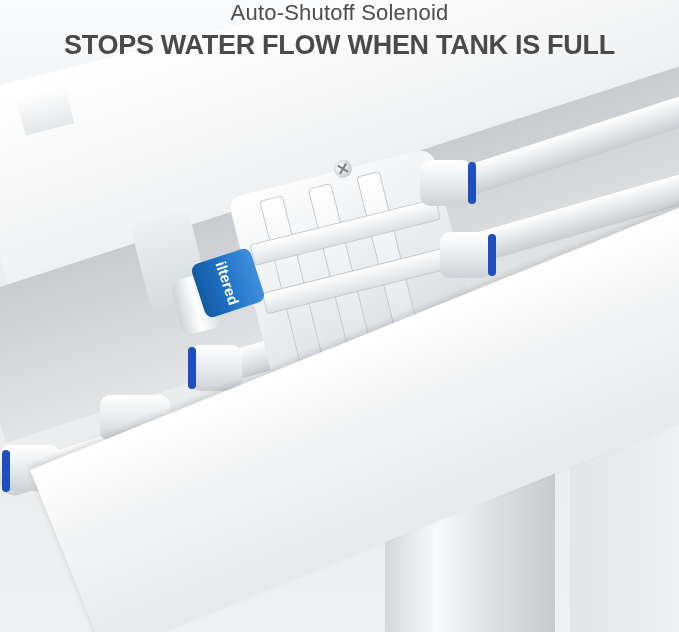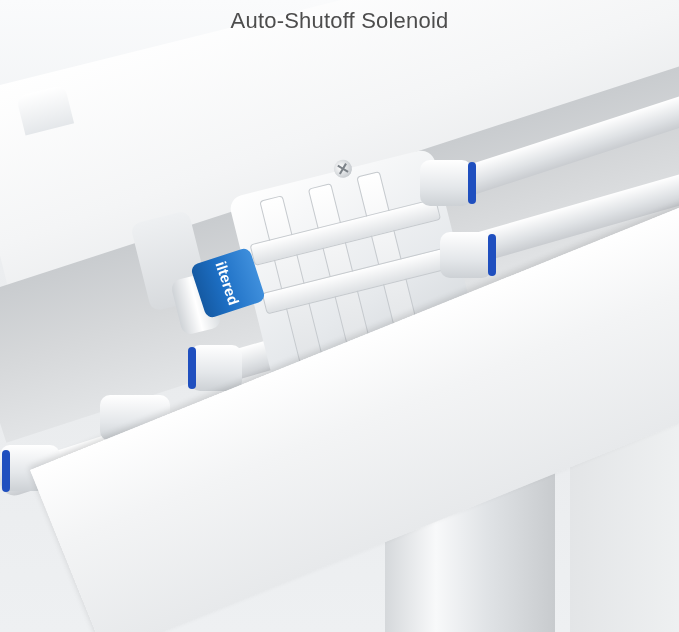--- a/index.html
+++ b/index.html
@@ -1,20 +1,20 @@
 <!DOCTYPE html>
 <html><head>
 <meta charset="utf-8">
 <style>
   html, body { margin:0; padding:0; }
   body { width:679px; height:632px; overflow:hidden; background:#f2f3f4; position:relative; font-family:"Liberation Sans", sans-serif; }
   .scene { position:absolute; inset:0; overflow:hidden;
     background: linear-gradient(180deg,#fafbfc 0%, #f1f3f5 20%, #e9ebed 55%, #eef0f2 100%); }
   .caption { position:absolute; left:0; right:0; top:0; text-align:center; z-index:20; }
-  .subtitle { font-size:22px; color:#4d4d4d; font-weight:normal; padding-top:8px; letter-spacing:0.2px; }
+  .subtitle { font-size:22px; color:#4d4d4d; font-weight:normal; padding-top:0; letter-spacing:0.2px; }
   .title { font-size:27px; color:#4a4a4a; font-weight:bold; margin-top:4px; letter-spacing:-0.3px; }
 
   .housing { position:absolute; left:-40px; top:95px; width:800px; height:320px;
     background: linear-gradient(175deg,#ffffff 0%,#f4f5f6 40%,#e6e8ea 70%,#d8dadc 100%);
     transform: rotate(-14deg); transform-origin:0 0; border-radius:40px 40px 0 0; }
   .channel { position:absolute; left:-40px; top:300px; width:800px; height:150px;
     background: linear-gradient(180deg,#c9cccf 0%,#d6d8da 50%,#e2e4e6 100%);
     transform: rotate(-18deg); transform-origin:0 0; }
   .lip { position:absolute; left:30px; top:470px; width:760px; height:200px;
     background: linear-gradient(180deg,#ffffff 0%,#f3f4f5 40%,#e7e9eb 100%);
@@ -89,13 +89,14 @@
     <span>iltered</span>
   </div>
 
   <div class="wall"></div>
   <div class="canister"></div>
   <div class="lip"></div>
 </div>
 
 <div class="caption">
   <div class="subtitle">Auto-Shutoff Solenoid</div>
+  <div class="title">STOPS WATER FLOW WHEN TANK IS FULL</div>
 </div>
 
 </body></html>

